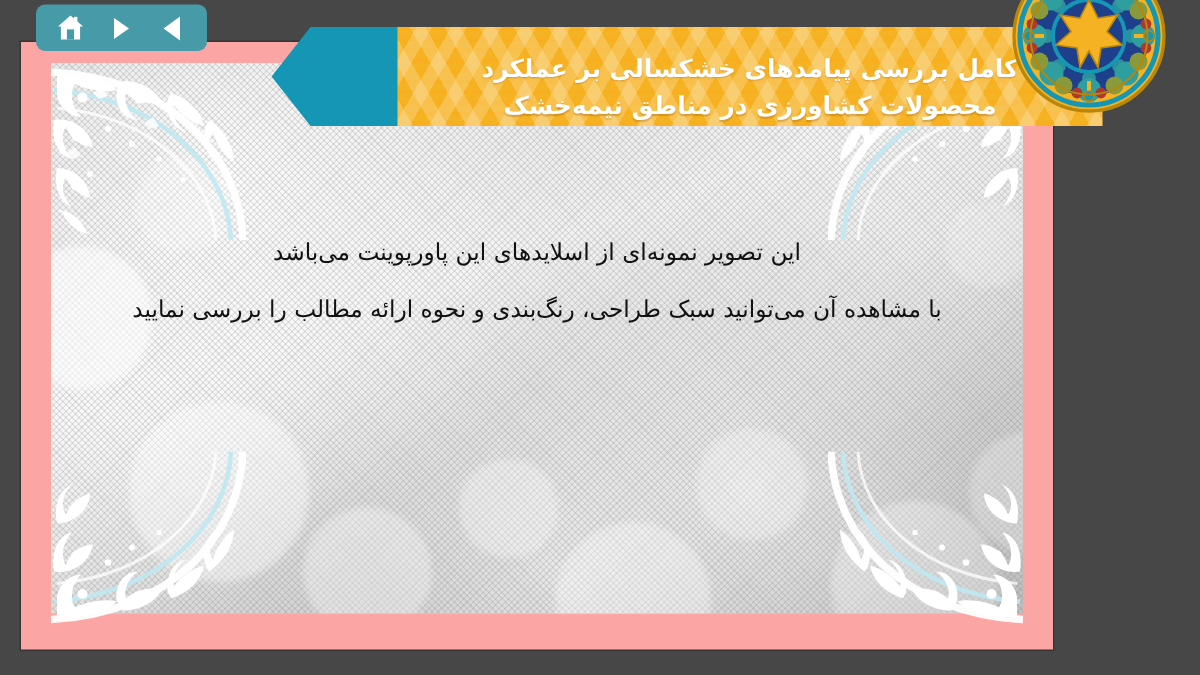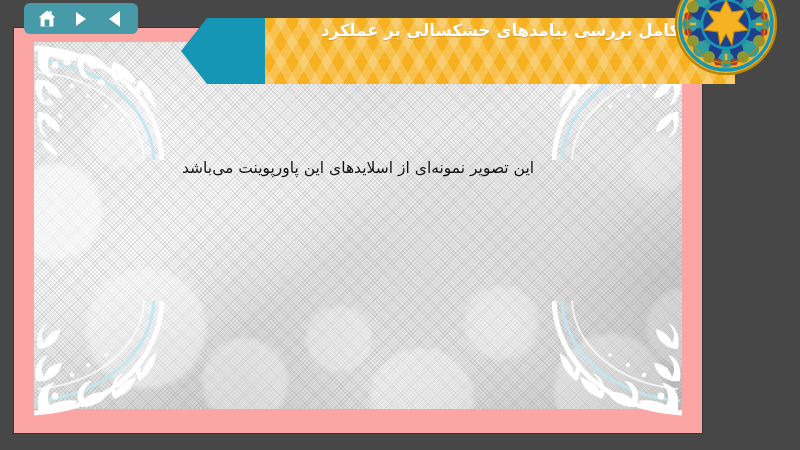--- a/index.html
+++ b/index.html
@@ -50,21 +50,21 @@
   .c-tl { left:0; top:0; }
   .c-tr { right:0; top:0; transform:scaleX(-1); }
   .c-bl { left:0; bottom:0; transform:scaleY(-1); }
   .c-br { right:0; bottom:0; transform:scale(-1,-1); }
 
   
   #title-banner {
     position:absolute; left:265px; top:18px; width:470px; height:66px;
     background:#f5b324;
     z-index:6; overflow:hidden;
-    display:flex; flex-direction:column; align-items:center; justify-content:flex-start;
+    display:flex; flex-direction:column; align-items:center; justify-content:flex-end;
   }
   #title-banner::before {
     content:""; position:absolute; inset:0;
     background-image:
       repeating-linear-gradient(60deg, rgba(255,255,255,.20) 0 9px, rgba(255,255,255,0) 9px 20px),
       repeating-linear-gradient(-60deg, rgba(255,255,255,.20) 0 9px, rgba(255,255,255,0) 9px 20px),
       repeating-linear-gradient(180deg, rgba(255,168,20,.30) 0 3px, rgba(0,0,0,0) 3px 7px);
     pointer-events:none;
   }
   .title-line {
@@ -150,20 +150,21 @@
       <div class="blob" style="left:272px;top:264px;width:66px;height:66px;opacity:.55;"></div>
       <div class="blob" style="left:336px;top:306px;width:104px;height:104px;opacity:.6;"></div>
       <div class="blob" style="left:430px;top:244px;width:74px;height:74px;opacity:.5;"></div>
       <div class="blob" style="left:520px;top:292px;width:112px;height:112px;opacity:.55;"></div>
       <div class="blob" style="left:612px;top:246px;width:80px;height:80px;opacity:.45;"></div>
       <div class="blob" style="left:56px;top:62px;width:64px;height:64px;opacity:.5;"></div>
       <div class="blob" style="left:596px;top:92px;width:58px;height:58px;opacity:.4;"></div>
 
       <div id="body-text">
         <div class="body-line">این تصویر نمونه‌ای از اسلایدهای این پاورپوینت می‌باشد</div>
+        <div class="body-line">با مشاهده آن می‌توانید سبک طراحی، رنگ‌بندی و نحوه ارائه مطالب را بررسی نمایید</div>
       </div>
     </div>
 
     <div class="corner c-tl">
       <svg viewBox="0 0 150 132" aria-hidden="true">
         <path d="M150 132 C150 70 96 22 18 18 L18 132 Z" fill="none"></path>
         <path d="M20 20 C98 24 146 74 148 132" stroke="#ffffff" stroke-width="5" fill="none" opacity=".95"></path>
         <path d="M22 32 C94 38 138 84 140 132" stroke="#bfe8f2" stroke-width="3" fill="none" opacity=".9"></path>
         <path d="M24 44 C88 50 128 90 130 132" stroke="#ffffff" stroke-width="2" fill="none" opacity=".75"></path>
         <g fill="#ffffff">
@@ -250,20 +251,21 @@
         </g>
       </svg>
     </div>
 
   </div>
 
   <div id="banner-tail"></div>
 
   <div id="title-banner">
     <div class="title-line">کامل بررسی پیامدهای خشکسالی بر عملکرد</div>
+    <div class="title-line">محصولات کشاورزی در مناطق نیمه‌خشک</div>
   </div>
 
   <div id="medallion">
     <svg viewBox="0 0 104 104" aria-hidden="true">
       <defs>
         <clipPath id="mclip">
             <circle cx="52" cy="52" r="50"></circle>
           </clipPath>
       </defs>
       <circle cx="52" cy="52" r="50" fill="#f5b324"></circle>

